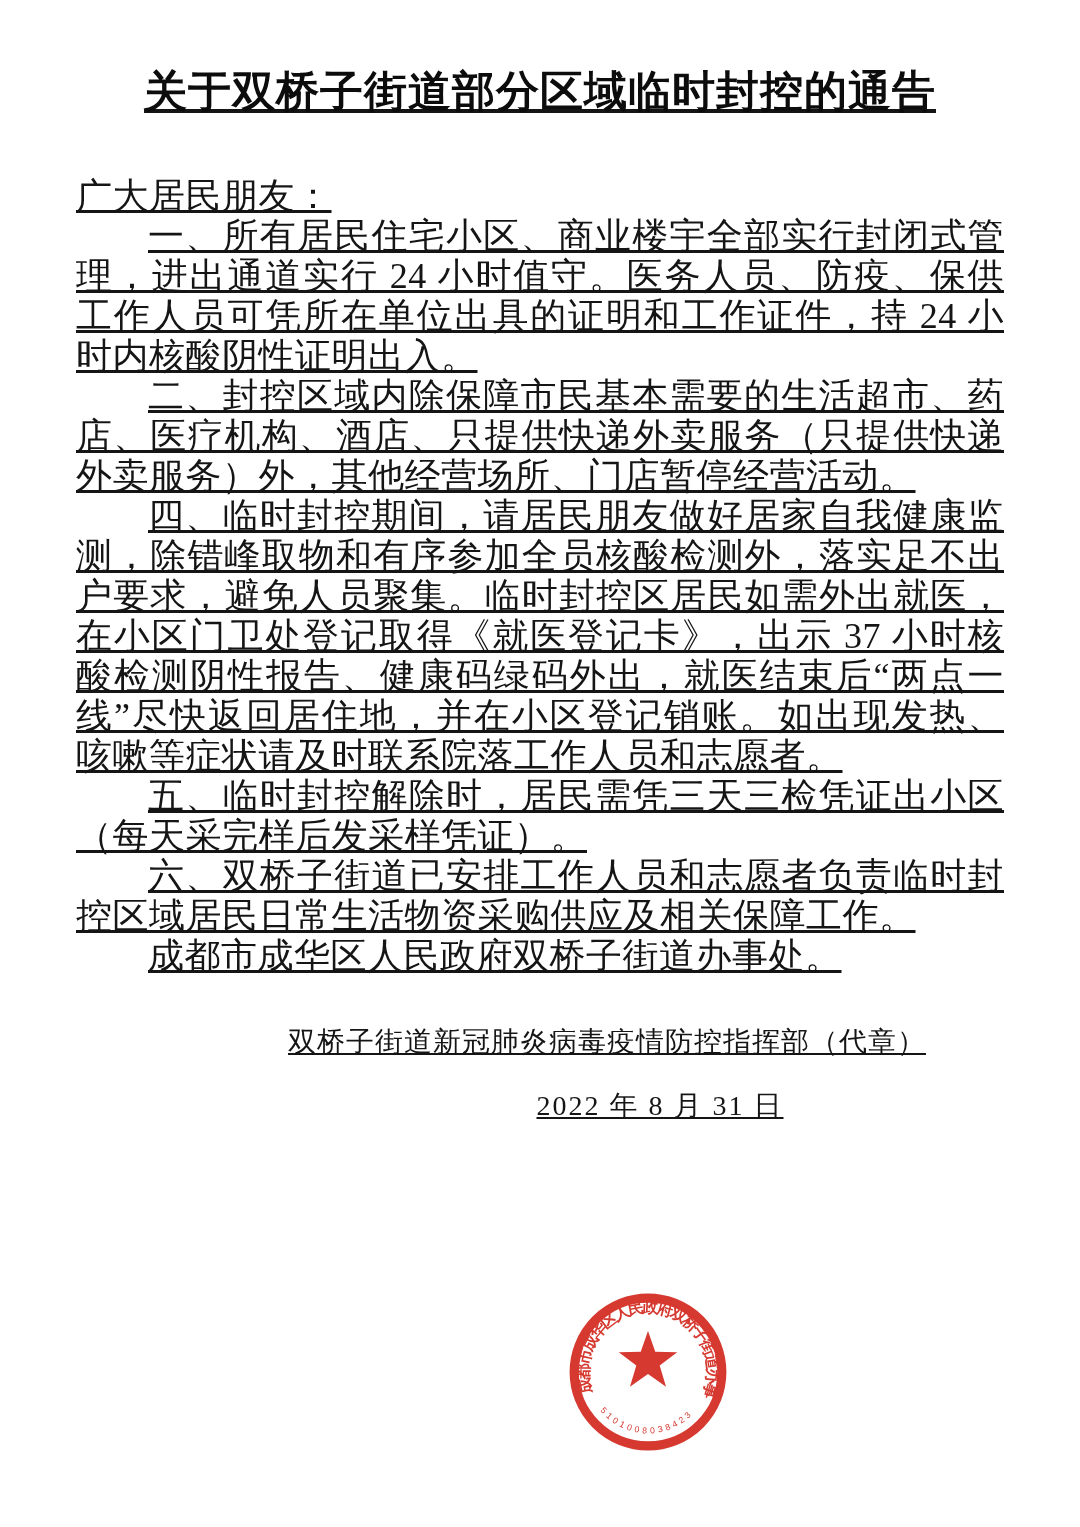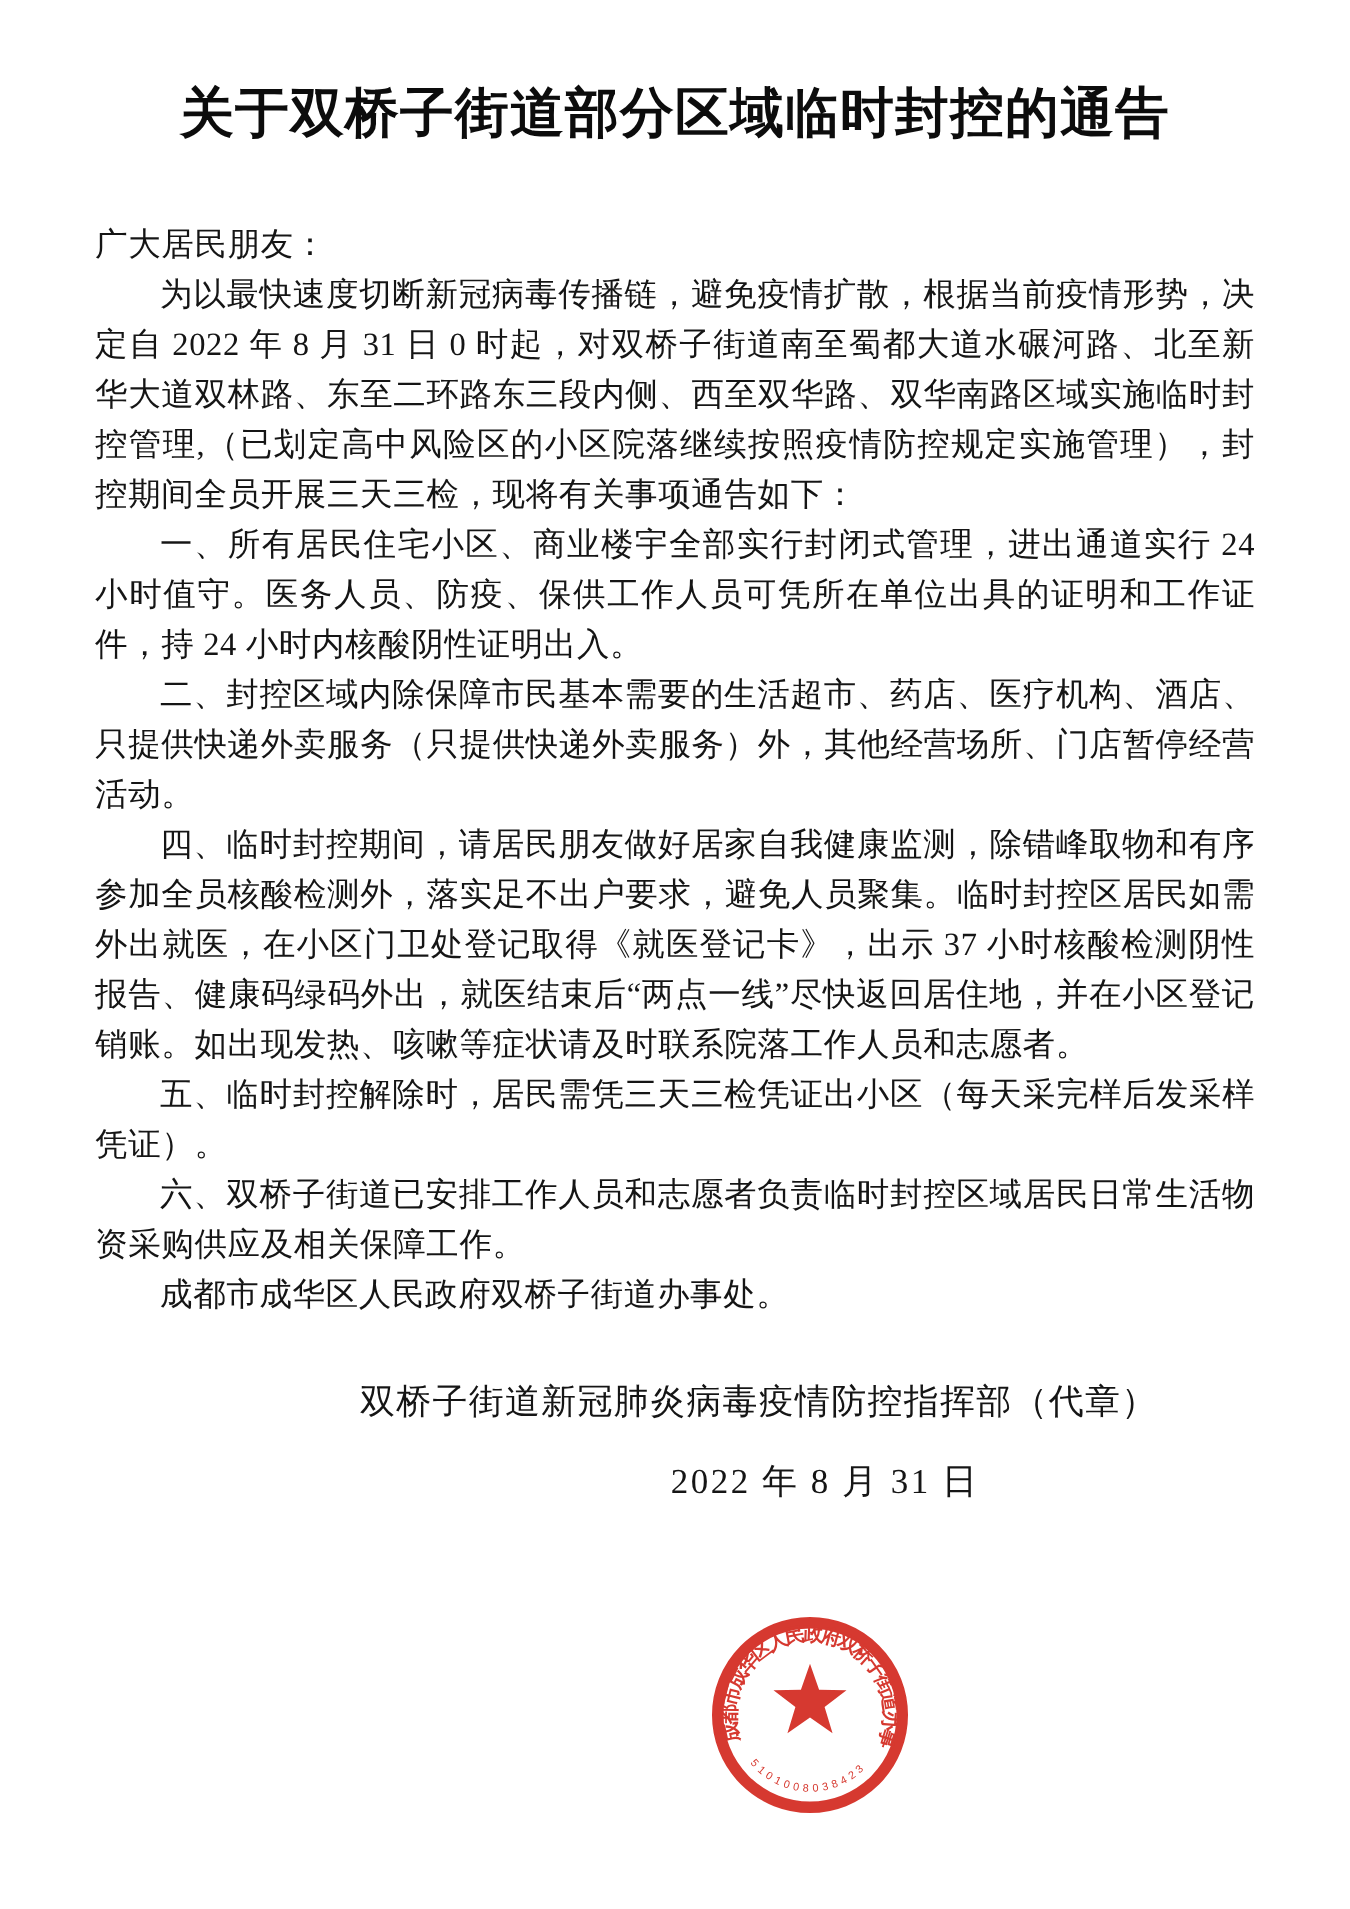--- a/index.html
+++ b/index.html
@@ -5,38 +5,39 @@
   html, body { margin: 0; padding: 0; background: #ffffff; }
   .page {
     position: relative;
     width: 1080px;
     height: 1527px;
     margin: 0 auto;
     background: #ffffff;
     overflow: hidden;
     font-family: "Liberation Serif", "DejaVu Serif", serif;
     color: #151515;
+    text-decoration: underline;
   }
   .content {
     padding: 60px 76px 0 76px;
   }
   .notice-title {
     margin: 0 0 54px 0;
     font-family: "Liberation Sans", "DejaVu Sans", sans-serif;
     font-weight: 900;
     font-size: 43px;
     line-height: 62px;
     letter-spacing: 1px;
     text-align: center;
     color: #0c0c0c;
     white-space: nowrap;
   }
   .body-text p {
     margin: 0;
-    font-size: 26px;
+    font-size: 36px;
     line-height: 40px;
     text-align: justify;
     text-indent: 2em;
     letter-spacing: 0.5px;
   }
   .body-text p.salutation {
     text-indent: 0;
   }
   .sign-block {
     margin-top: 46px;
@@ -70,21 +71,20 @@
 </head>
 <body>
 
 <div class="page">
   <div class="content">
 
     <h1 class="notice-title">关于双桥子街道部分区域临时封控的通告</h1>
 
     <div class="body-text">
       <p class="salutation">广大居民朋友：</p>
-      <p>为以最快速度切断新冠病毒传播链，避免疫情扩散，根据当前疫情形势，决定自 2022 年 8 月 31 日 0 时起，对双桥子街道南至蜀都大道水碾河路、北至新华大道双林路、东至二环路东三段内侧、西至双华路、双华南路区域实施临时封控管理,（已划定高中风险区的小区院落继续按照疫情防控规定实施管理），封控期间全员开展三天三检，现将有关事项通告如下：</p>
       <p>一、所有居民住宅小区、商业楼宇全部实行封闭式管理，进出通道实行 24 小时值守。医务人员、防疫、保供工作人员可凭所在单位出具的证明和工作证件，持 24 小时内核酸阴性证明出入。</p>
       <p>二、封控区域内除保障市民基本需要的生活超市、药店、医疗机构、酒店、只提供快递外卖服务（只提供快递外卖服务）外，其他经营场所、门店暂停经营活动。</p>
       <p>四、临时封控期间，请居民朋友做好居家自我健康监测，除错峰取物和有序参加全员核酸检测外，落实足不出户要求，避免人员聚集。临时封控区居民如需外出就医，在小区门卫处登记取得《就医登记卡》，出示 37 小时核酸检测阴性报告、健康码绿码外出，就医结束后“两点一线”尽快返回居住地，并在小区登记销账。如出现发热、咳嗽等症状请及时联系院落工作人员和志愿者。</p>
       <p>五、临时封控解除时，居民需凭三天三检凭证出小区（每天采完样后发采样凭证）。</p>
       <p>六、双桥子街道已安排工作人员和志愿者负责临时封控区域居民日常生活物资采购供应及相关保障工作。</p>
       <p>成都市成华区人民政府双桥子街道办事处。</p>
     </div>
 
     <div class="sign-block">
       <div class="signature">双桥子街道新冠肺炎病毒疫情防控指挥部（代章）</div>

